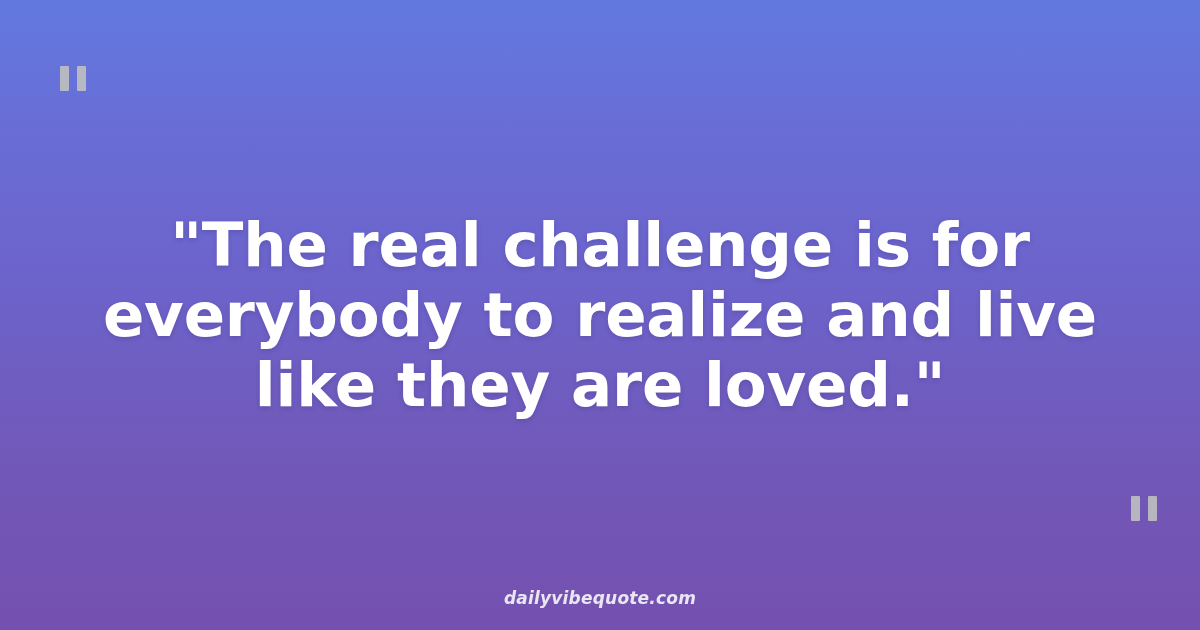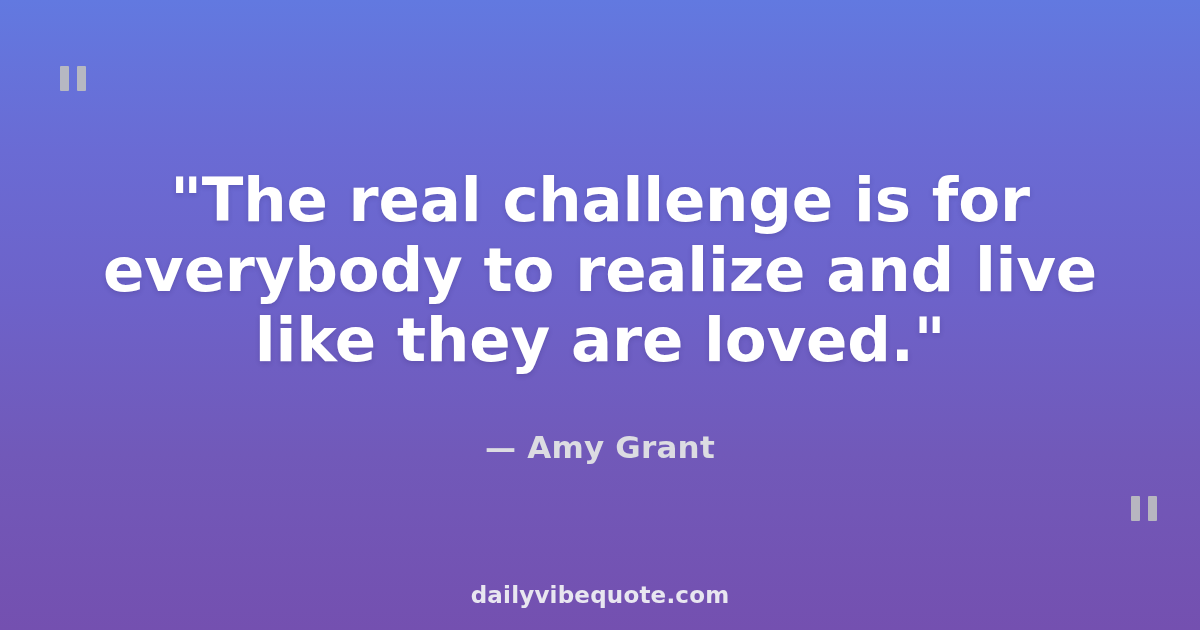--- a/index.html
+++ b/index.html
@@ -90,43 +90,43 @@
 
   
   .footer {
     position: absolute;
     left: 0;
     bottom: 22px;
     width: 1200px;
     text-align: center;
   }
   .footer-site {
-    font-size: 23px;
+    font-size: 17px;
     font-weight: bold;
     color: #e8e6f0;
     letter-spacing: 0.2px;
+    font-style: italic;
   }
 </style>
 </head>
 <body>
 
 <div class="quote-card">
 
   <div class="quote-mark quote-mark--top-left">
     <span class="bar"></span>
     <span class="bar"></span>
   </div>
 
   <div class="quote-mark quote-mark--bottom-right">
     <span class="bar"></span>
     <span class="bar"></span>
   </div>
 
   <div class="content">
     <div class="quote-text">"The real challenge is for everybody to realize and live like they are loved."</div>
-    <div class="attribution">— Amy Grant</div>
   </div>
 
   <div class="footer">
     <span class="footer-site">dailyvibequote.com</span>
   </div>
 
 </div>
 
 </body></html>

